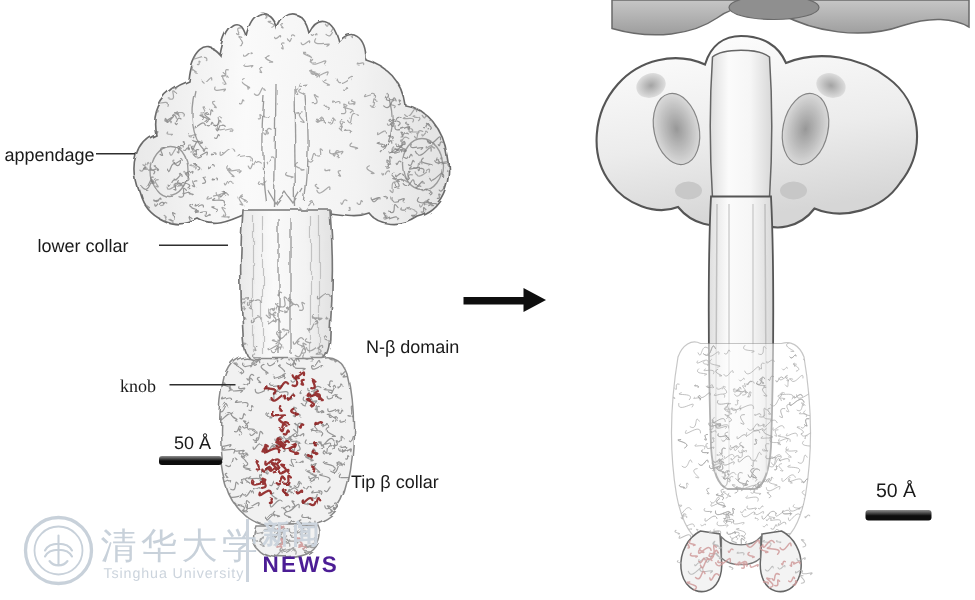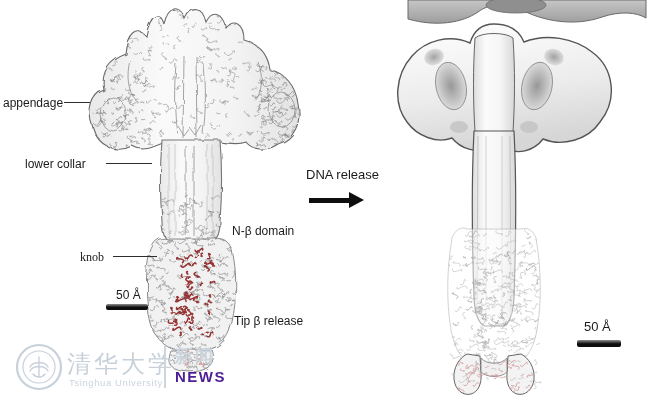--- a/index.html
+++ b/index.html
@@ -163,27 +163,26 @@
 
   <div class="lbl" style="left:3px; top:96px;">appendage</div>
   <div class="callout" style="left:64px; top:102px; width:26px;"></div>
 
   <div class="lbl" style="left:25px; top:157px;">lower collar</div>
   <div class="callout" style="left:106px; top:163px; width:46px;"></div>
 
   <div class="lbl" style="left:80px; top:250px;font-family:Liberation Serif, serif;">knob</div>
   <div class="callout" style="left:113px; top:256px; width:44px;"></div>
 
-  <div class="lbl" style="left:232px; top:224px;">N-β domain</div>
-  <div class="lbl" style="left:234px; top:314px;">Tip β release</div>
+  <div class="lbl" style="left:244px; top:224px;">N-β domain</div>
+  <div class="lbl" style="left:234px; top:314px;">Tip β collar</div>
 
   <div class="lbl" style="left:116px; top:288px;">50 Å</div>
   <div class="sbar" style="left:106px; top:304px; width:42px; height:6px;"></div>
 
-  <div class="lbl big" style="left:306px; top:167px;">DNA release</div>
   <div>
     <div class="arrow-shaft" style="left:309px; top:198px; width:41px; height:5px;"></div>
     <div class="arrow-head" style="left:349px; top:192px;"></div>
   </div>
 
   <div class="lbl big" style="left:584px; top:319px;">50 Å</div>
   <div class="sbar" style="left:577px; top:340px; width:44px; height:7px;"></div>
 
   <div>
     <svg width="48" height="48" style="position:absolute; left:15px; top:343px;" viewBox="0 0 48 48">

